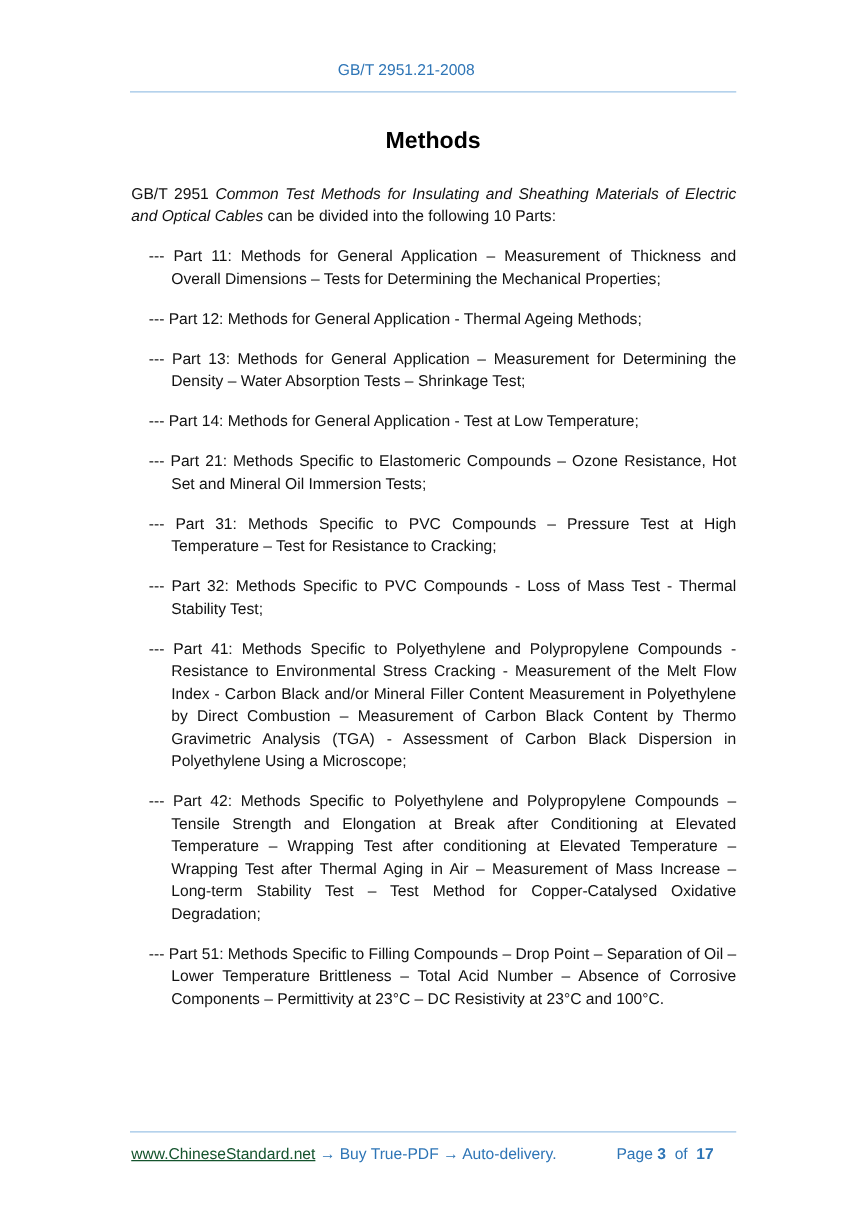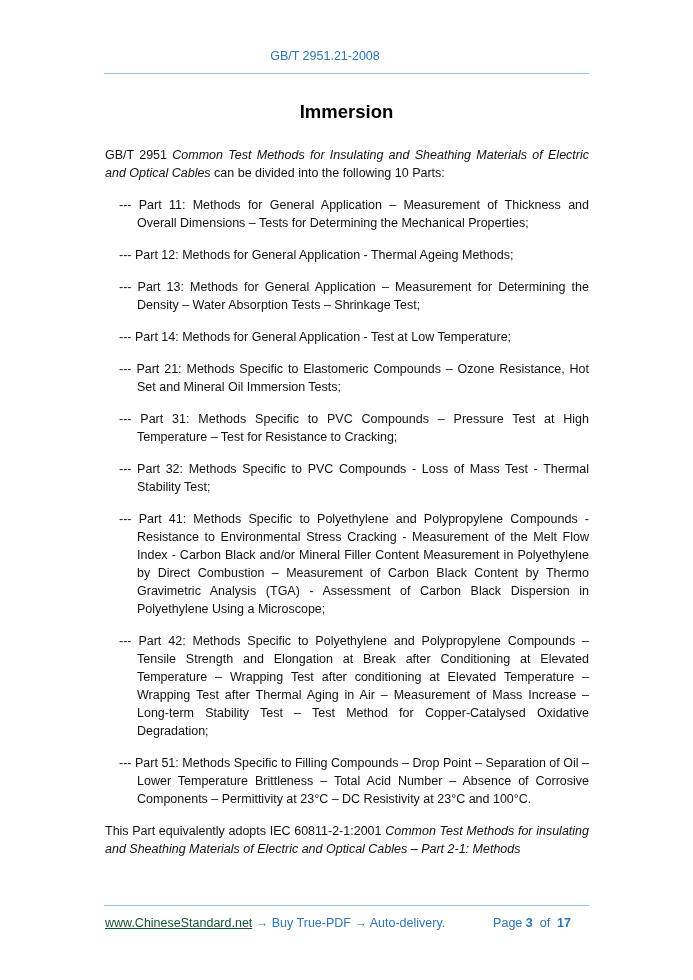--- a/index.html
+++ b/index.html
@@ -38,37 +38,36 @@
   .footer a { color: #14532d; text-decoration: underline; }
   .footer .page { position: absolute; right: 12px; top: 0; }
   .footer .page b { font-weight: bold; }
 </style>
 </head>
 <body>
 
 <div class="header-title">GB/T 2951.21-2008</div>
 <div class="header-rule"></div>
 
-<div class="page-title">Immersion</div>
+<div class="page-title">Methods</div>
 
 <div class="body">
   <p class="para"><span>GB/T 2951 </span><em>Common Test Methods for Insulating and Sheathing Materials of Electric and Optical Cables</em><span> can be divided into the following 10 Parts:</span></p>
 
   <p class="item">--- Part 11: Methods for General Application – Measurement of Thickness and Overall Dimensions – Tests for Determining the Mechanical Properties;</p>
   <p class="item">--- Part 12: Methods for General Application - Thermal Ageing Methods;</p>
   <p class="item">--- Part 13: Methods for General Application – Measurement for Determining the Density – Water Absorption Tests – Shrinkage Test;</p>
   <p class="item">--- Part 14: Methods for General Application - Test at Low Temperature;</p>
   <p class="item">--- Part 21: Methods Specific to Elastomeric Compounds – Ozone Resistance, Hot Set and Mineral Oil Immersion Tests;</p>
   <p class="item">--- Part 31: Methods Specific to PVC Compounds – Pressure Test at High Temperature – Test for Resistance to Cracking;</p>
   <p class="item">--- Part 32: Methods Specific to PVC Compounds - Loss of Mass Test - Thermal Stability Test;</p>
   <p class="item">--- Part 41: Methods Specific to Polyethylene and Polypropylene Compounds - Resistance to Environmental Stress Cracking - Measurement of the Melt Flow Index - Carbon Black and/or Mineral Filler Content Measurement in Polyethylene by Direct Combustion – Measurement of Carbon Black Content by Thermo Gravimetric Analysis (TGA) - Assessment of Carbon Black Dispersion in Polyethylene Using a Microscope;</p>
   <p class="item">--- Part 42: Methods Specific to Polyethylene and Polypropylene Compounds – Tensile Strength and Elongation at Break after Conditioning at Elevated Temperature – Wrapping Test after conditioning at Elevated Temperature – Wrapping Test after Thermal Aging in Air – Measurement of Mass Increase – Long-term Stability Test – Test Method for Copper-Catalysed Oxidative Degradation;</p>
   <p class="item">--- Part 51: Methods Specific to Filling Compounds – Drop Point – Separation of Oil – Lower Temperature Brittleness – Total Acid Number – Absence of Corrosive Components – Permittivity at 23°C – DC Resistivity at 23°C and 100°C.</p>
 
 
-  <p class="para"><span>This Part equivalently adopts IEC 60811-2-1:2001 </span><em>Common Test Methods for insulating and Sheathing Materials of Electric and Optical Cables – Part 2-1: Methods</em></p>
 </div>
 
 <div class="footer-rule"></div>
 <div class="footer">
   <a>www.ChineseStandard.net</a><span> → Buy True-PDF → Auto-delivery.</span>
   <span class="page"><span>Page</span>&nbsp;<b>3</b>&nbsp; <span>of</span>&nbsp; <b>17</b></span>
 </div>
 
 </body></html>

